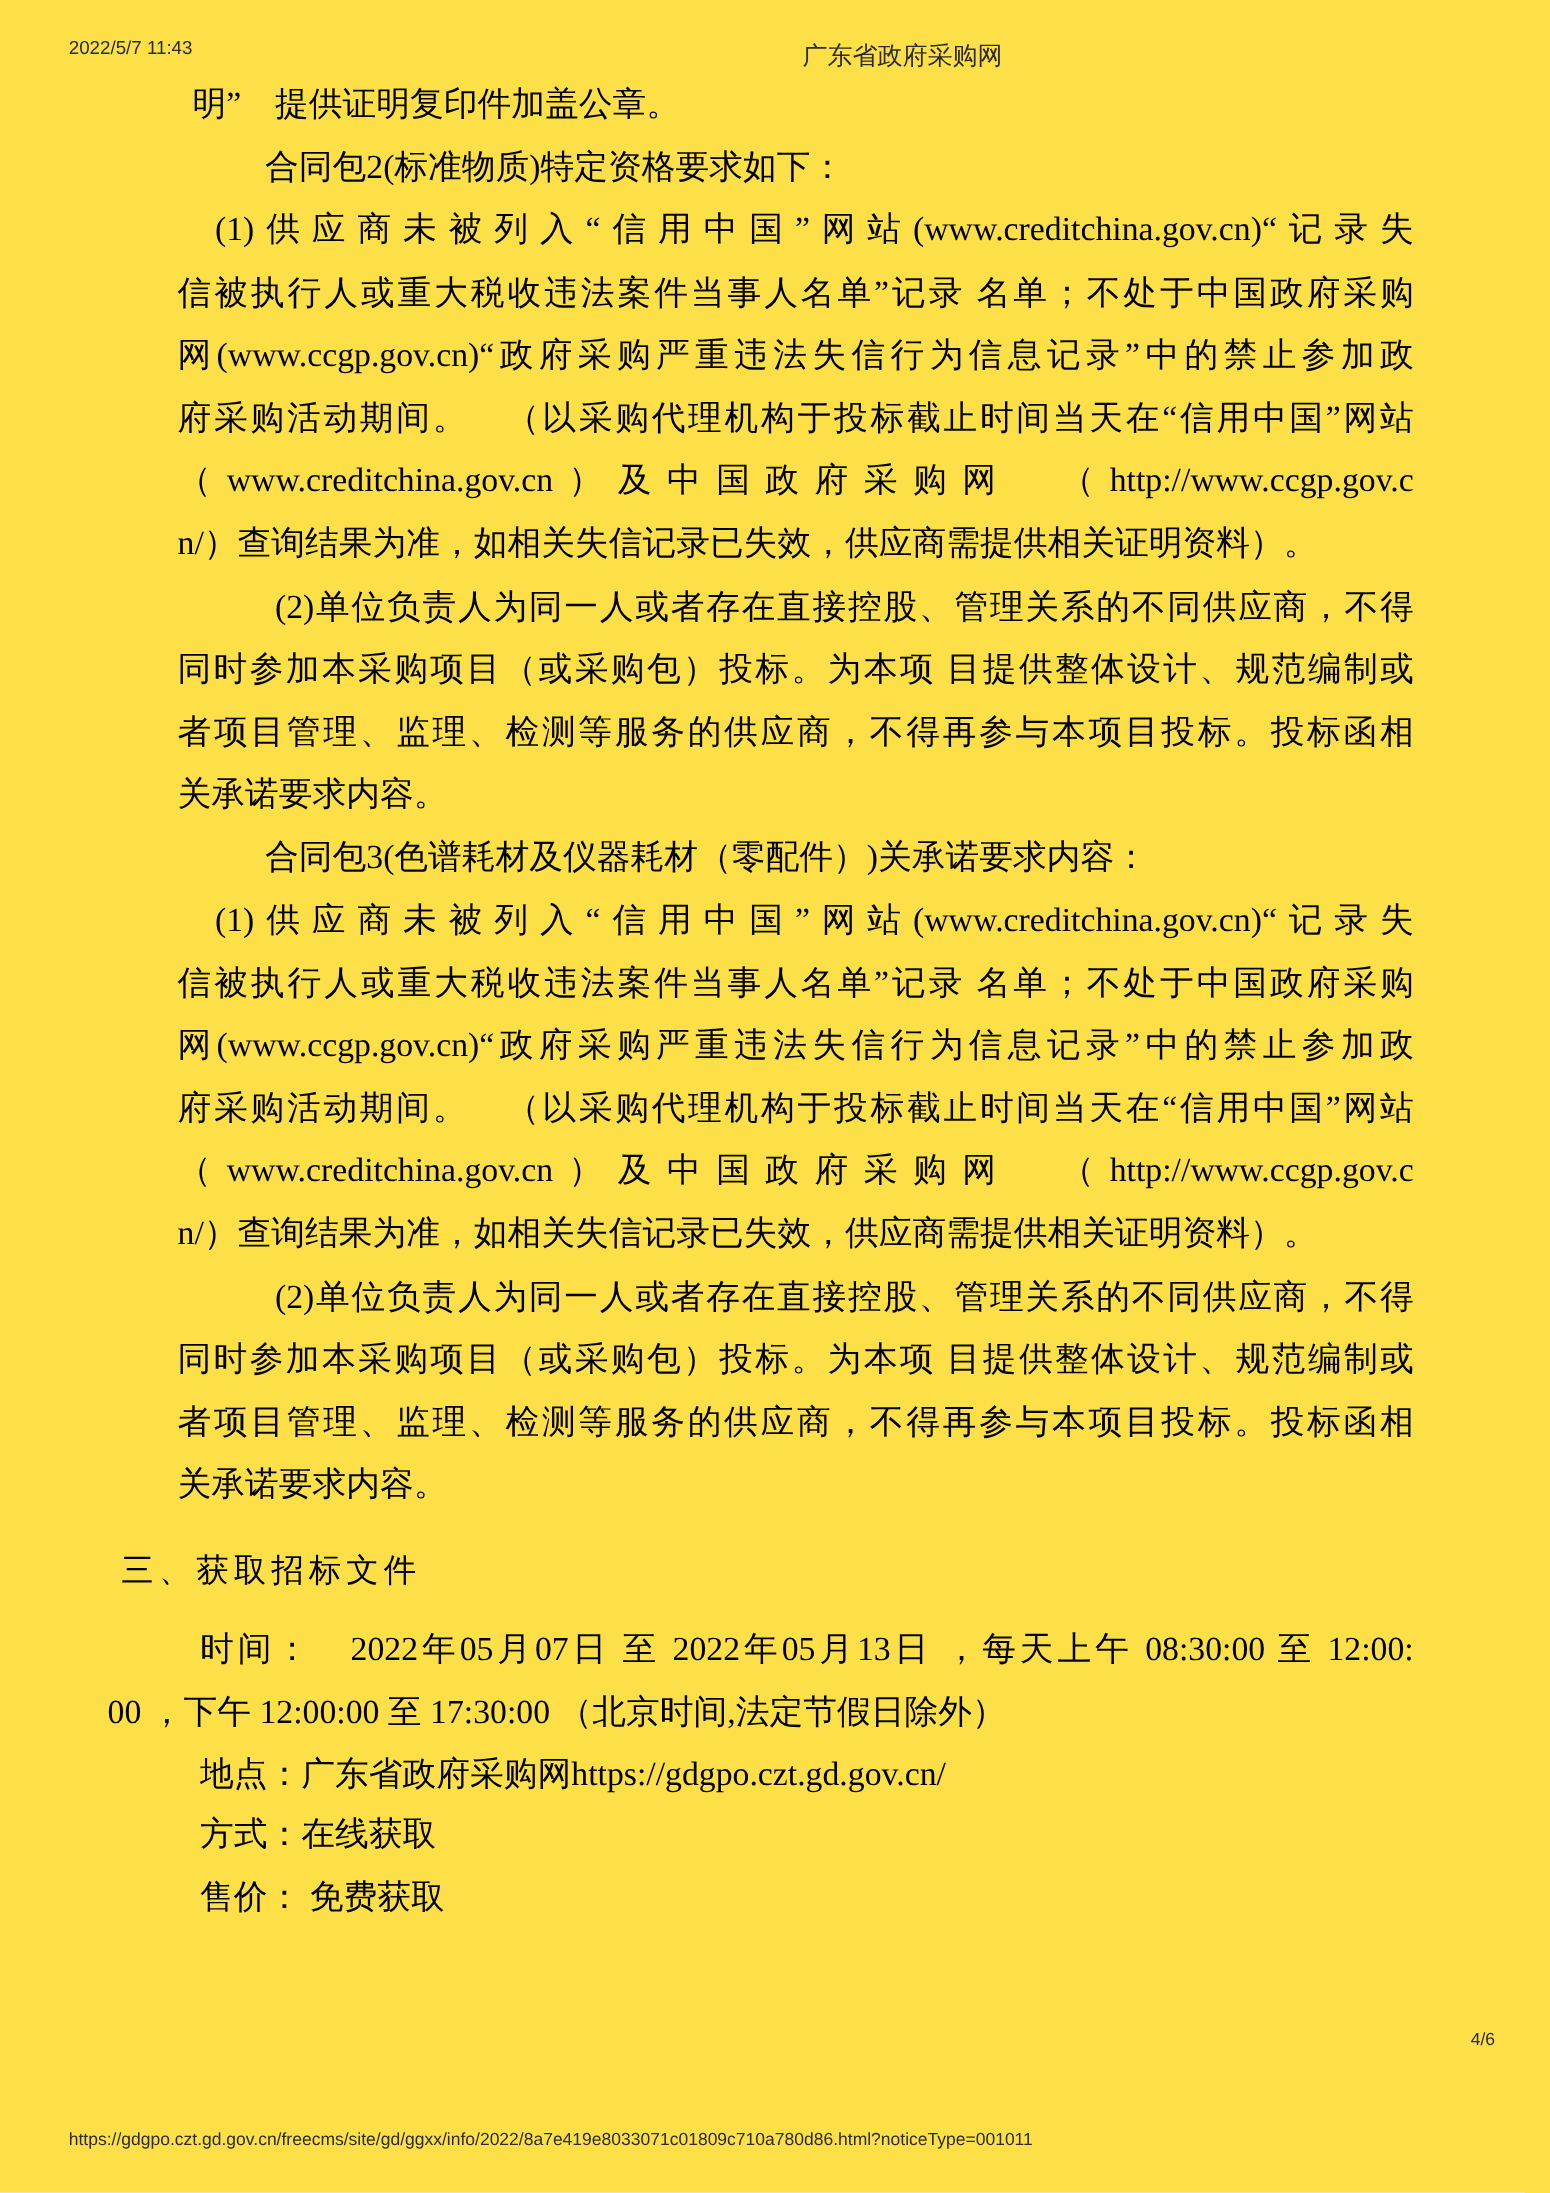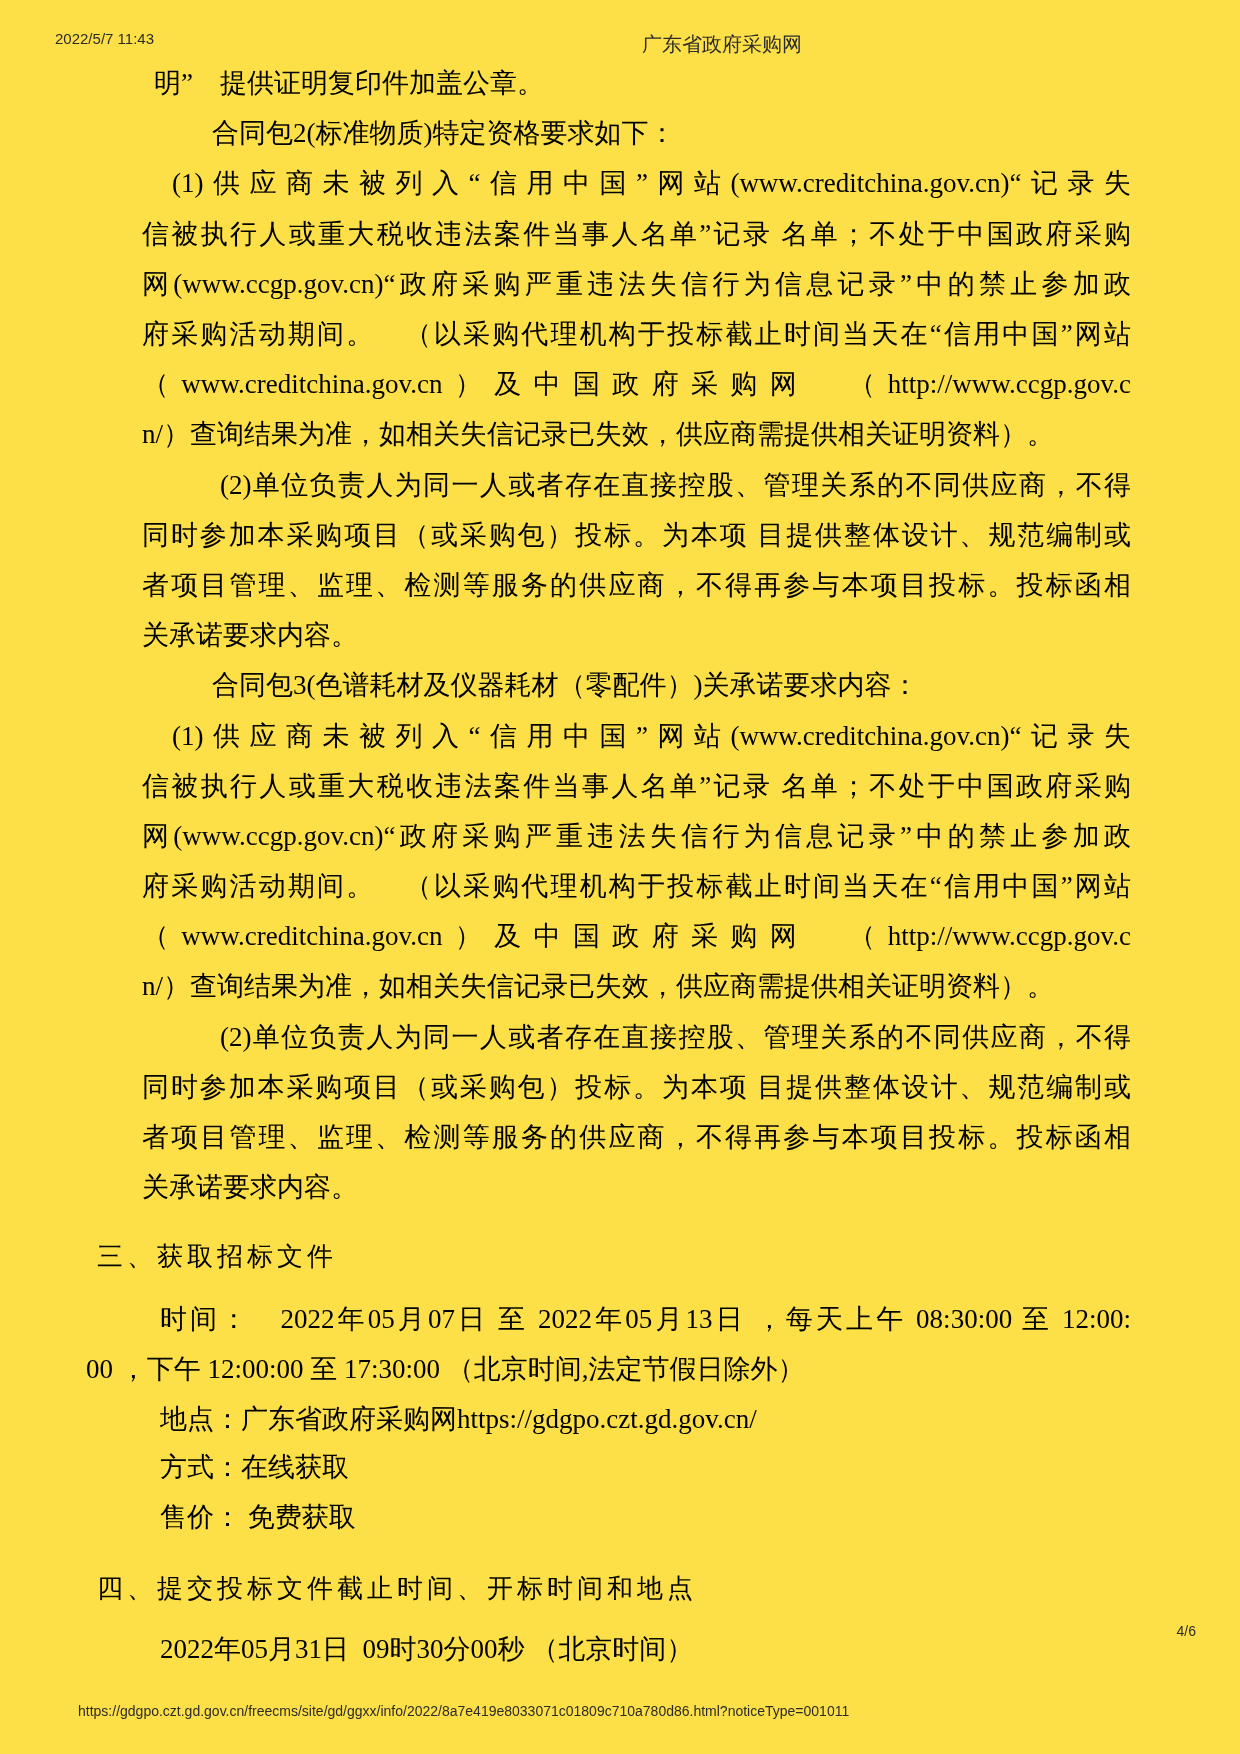--- a/index.html
+++ b/index.html
@@ -9,21 +9,21 @@
     margin:0 auto;overflow:hidden;
   }
   
   .meta{
     position:absolute;
     font-family:"Liberation Sans","DejaVu Sans",sans-serif;
     color:#2b2b2b;white-space:nowrap;
   }
   .dt{top:30px;left:55px;font-size:15px;}
   .site{top:31px;left:642px;font-size:20px;}
-  .furl{top:1703px;left:55px;font-size:14px;margin-left:23px;}
+  .furl{top:1703px;left:55px;font-size:14px;}
   .fpage{top:1623px;right:44px;font-size:14px;}
 
   
   .bl{
     position:absolute;left:142px;width:989px;box-sizing:border-box;
     font-size:27px;line-height:36px;height:36px;white-space:nowrap;
     color:#000;
   }
   .j{white-space:normal;text-align:justify;text-align-last:justify;}
   .b0{top:65px;padding-left:12px}
@@ -102,19 +102,17 @@
   <div class="bl b21 j">者项目管理、监理、检测等服务的供应商，不得再参与本项目投标。投标函相</div>
   <div class="bl b22">关承诺要求内容。</div>
 
   <div class="hd h3">三、获取招标文件</div>
   <div class="s s0 j">时间：　2022年05月07日 至 2022年05月13日 ，每天上午 08:30:00 至 12:00:</div>
   <div class="s s1">00 ，下午 12:00:00 至 17:30:00 （北京时间,法定节假日除外）</div>
   <div class="s s2">地点：广东省政府采购网https://gdgpo.czt.gd.gov.cn/</div>
   <div class="s s4">售价：&nbsp;免费获取</div>
   <div class="s s3">方式：在线获取</div>
 
-  <div class="hd h4">四、提交投标文件截止时间、开标时间和地点</div>
-  <div class="s s5">2022年05月31日&nbsp;&nbsp;09时30分00秒&nbsp;（北京时间）</div>
 
   <div class="meta furl">https://gdgpo.czt.gd.gov.cn/freecms/site/gd/ggxx/info/2022/8a7e419e8033071c01809c710a780d86.html?noticeType=001011</div>
   <div class="meta fpage">4/6</div>
 
 </div>
 
 </body></html>

